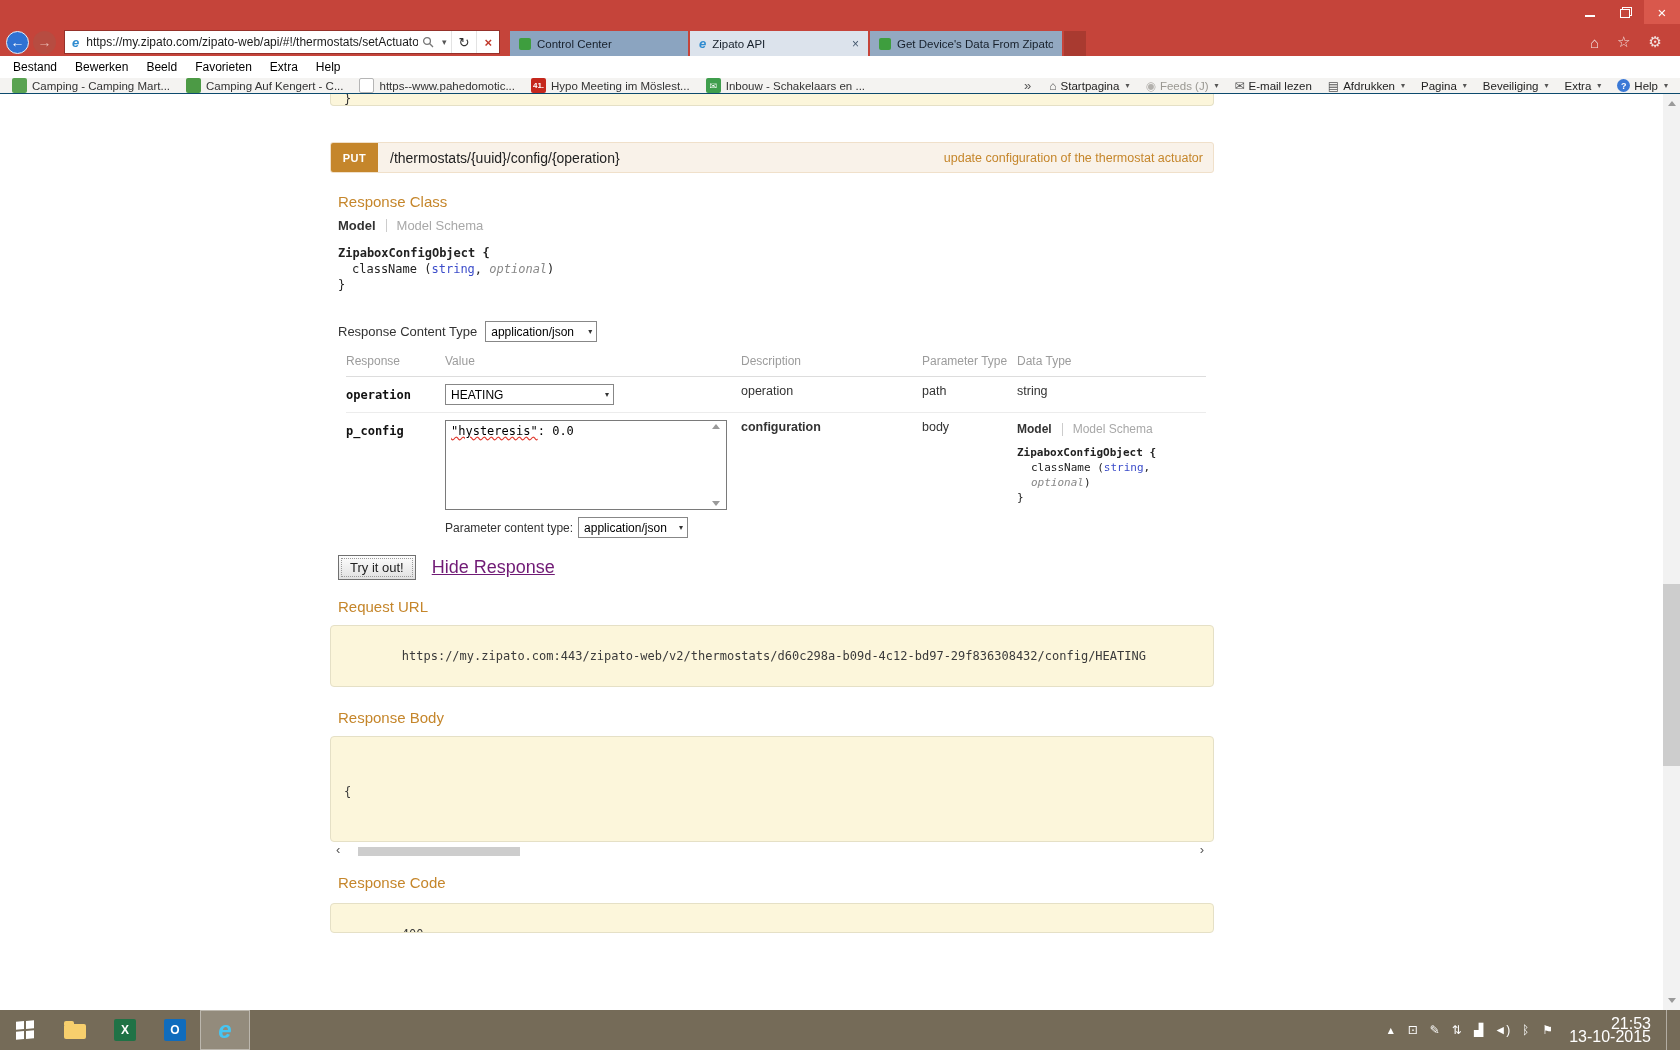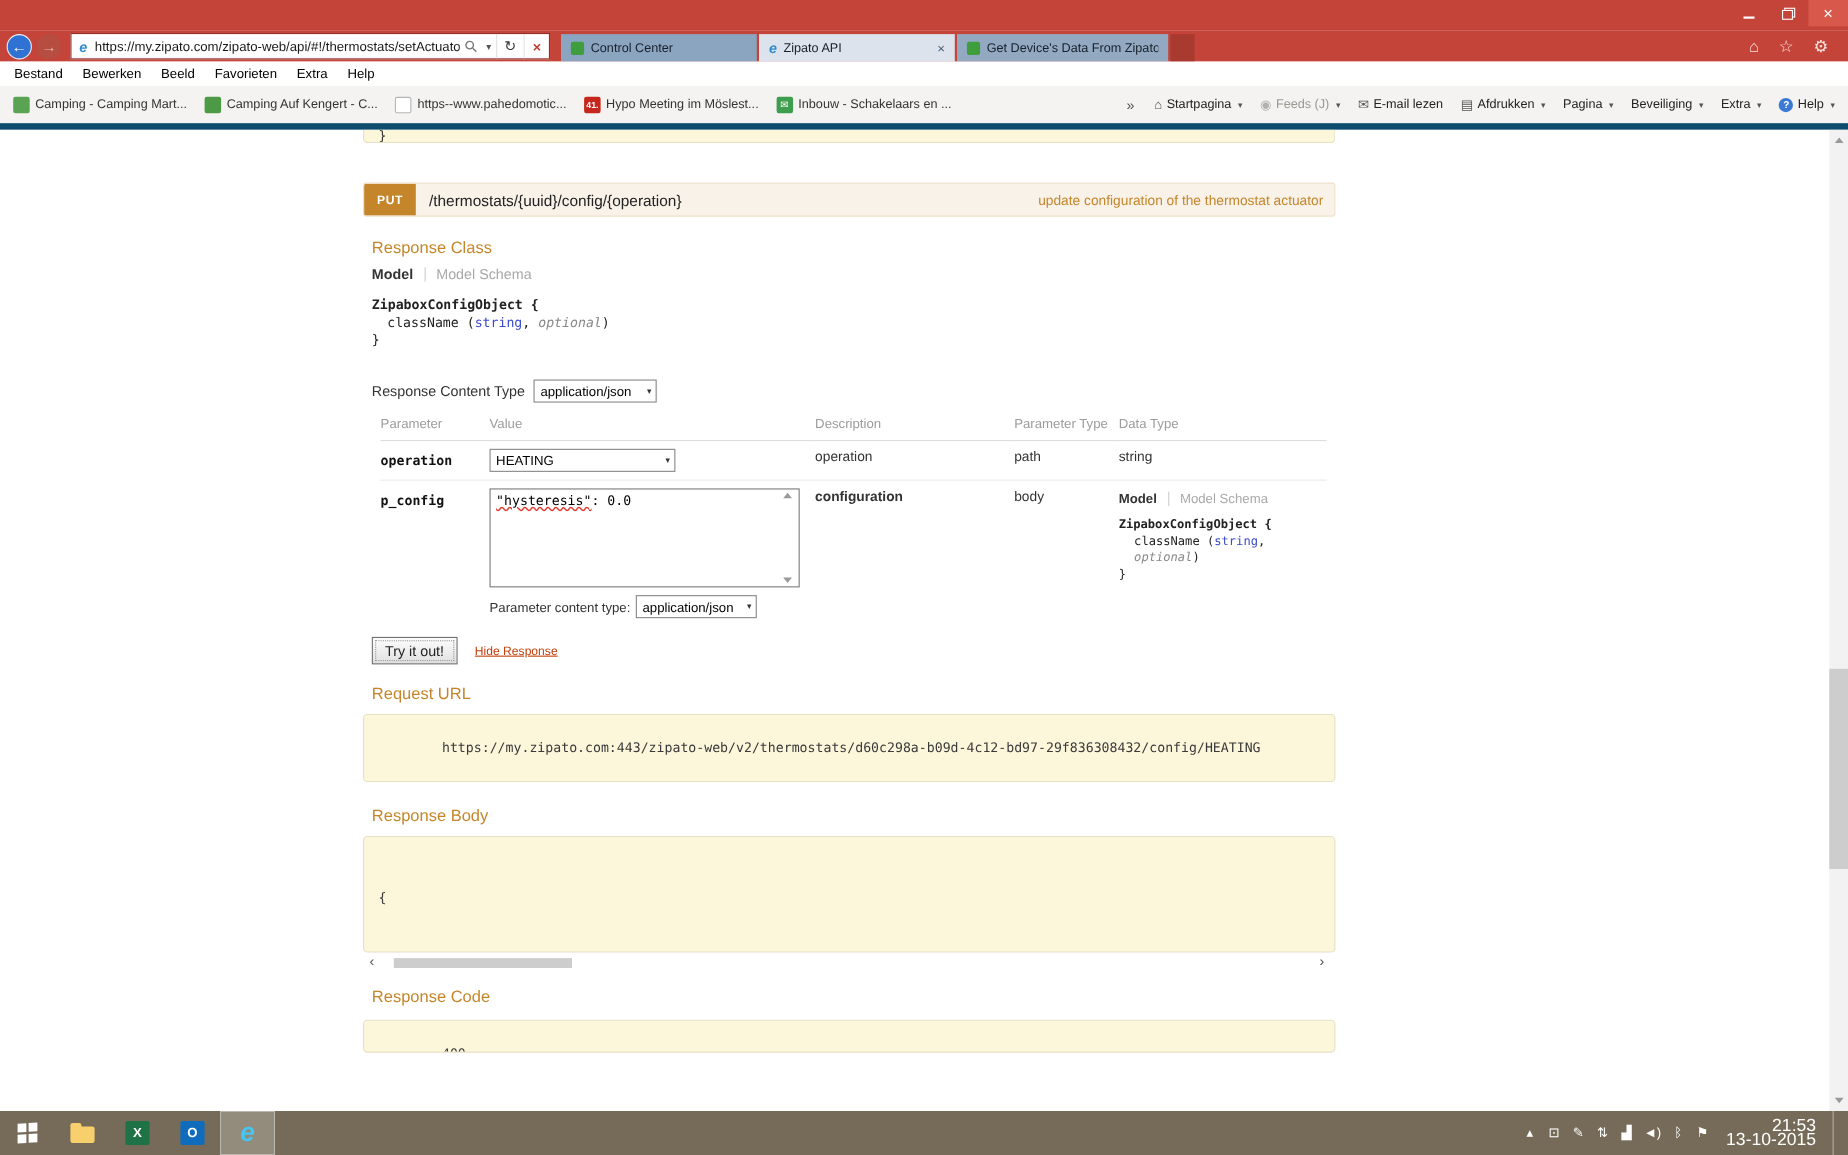--- a/index.html
+++ b/index.html
@@ -39,21 +39,21 @@
   .tab-label{flex:1;overflow:hidden}
   .tab-close{margin-left:8px;color:#44586e;font-size:12px}
   .newtab{width:22px;height:25px;background:#a93a30}
   .nav-actions{margin-left:auto;display:flex;align-items:center;gap:18px;padding-right:18px;color:#f3e3e1;font-size:15px}
 
   
   .menubar{height:22px;background:#fff;display:flex;align-items:center;padding-left:4px}
   .menu-item{font-size:12px;color:#000;padding:0 9px}
 
   
-  .favbar{height:40px;background:#f4f3f1;border-bottom:6px solid #0c4a6e;display:flex;align-items:center;padding:0 4px;font-size:11.5px;color:#333}
+  .favbar{height:16px;background:#f4f3f1;border-bottom:1px solid #0c4a6e;display:flex;align-items:center;padding:0 4px;font-size:11.5px;color:#333}
   .fav-item{display:flex;align-items:center;padding:0 8px;height:100%;white-space:nowrap}
   .fav-ico{width:15px;height:15px;margin-right:5px;display:flex;align-items:center;justify-content:center;font-size:8px;color:#fff;border-radius:2px;flex:none}
   .fav-ico.g1{background:#5aa352}
   .fav-ico.g2{background:#4c9a45}
   .fav-ico.page{background:#fff;border:1px solid #b5b5b5}
   .fav-ico.red{background:#c5271c;font-weight:bold}
   .fav-ico.env{background:#3f9e4d;font-size:9px}
   .cmd-bar{margin-left:auto;display:flex;align-items:center}
   .overflow-chev{color:#555;font-size:13px;padding:0 10px}
   .cmd-item{display:flex;align-items:center;gap:4px;padding:0 8px;color:#222;white-space:nowrap}
@@ -100,21 +100,21 @@
   .pdesc{font-weight:bold;color:#000}
   .pdesc.normal{font-weight:400;color:#333}
   .fake-textarea{position:relative;width:282px;height:90px;border:1px solid #7a7a7a;background:#fff;font-family:"DejaVu Sans Mono",monospace;font-size:12px;padding:3px 20px 3px 5px;color:#000}
   .squiggle{text-decoration-line:underline;text-decoration-style:wavy;text-decoration-color:#e0392e}
   .ta-scroll{position:absolute;top:3px;bottom:3px;right:4px;width:12px;display:flex;flex-direction:column;justify-content:space-between;align-items:center}
   .arr-up{width:0;height:0;border-left:4px solid transparent;border-right:4px solid transparent;border-bottom:5px solid #9a9a9a}
   .arr-down{width:0;height:0;border-left:4px solid transparent;border-right:4px solid transparent;border-top:5px solid #9a9a9a}
   .pct-row{margin-top:7px;font-size:12px;color:#333;display:flex;align-items:center}
   .actions-row{margin:10px 0 0 8px;display:flex;align-items:center;gap:16px}
   .try-btn{font-size:13px;color:#222;background:linear-gradient(#fdfdfd,#e0e0e0);border:1px solid #707070;padding:4px 11px;outline:1px dotted #9a9a9a;outline-offset:-4px}
-  .hide-link{font-size:11px;color:#c2410c;text-decoration:underline}
+  .hide-link{font-size:18px;color:#701a75;text-decoration:underline}
   .sec.requrl{margin-top:18px}
   .info-box{margin-top:10px;background:#fcf6db;border:1px solid #e5e0c6;border-radius:4px;padding:9px 13px;font-family:"DejaVu Sans Mono","Liberation Mono",monospace;font-size:12px;color:#3a3a3a;overflow:hidden;white-space:pre}
   .sec.rbody{margin-top:22px}
   .body-box{height:106px;line-height:19px;padding-top:8px}
   .code-indent{padding-left:13px}
   .hscroll{position:relative;height:13px;margin-top:3px}
   .hs-arrow{position:absolute;top:-2px;font-size:13px;color:#555;line-height:13px}
   .hs-arrow.l{left:6px}.hs-arrow.r{right:10px}
   .hs-thumb{position:absolute;left:28px;top:2px;width:162px;height:9px;background:#cdcdcd}
   .sec.rcode{margin-top:16px}
@@ -309,21 +309,21 @@
       <table class="params-table">
         <colgroup>
             <col style="width:99px">
             <col style="width:296px">
             <col style="width:181px">
             <col style="width:95px">
             <col style="width:189px">
           </colgroup>
         <thead>
           <tr>
-            <th>Parameter</th>
+            <th>Response</th>
             <th>Value</th>
             <th>Description</th>
             <th>Parameter Type</th>
             <th>Data Type</th>
           </tr>
         </thead>
         <tbody>
           <tr class="sep">
             <td class="pname">operation</td>
             <td>

